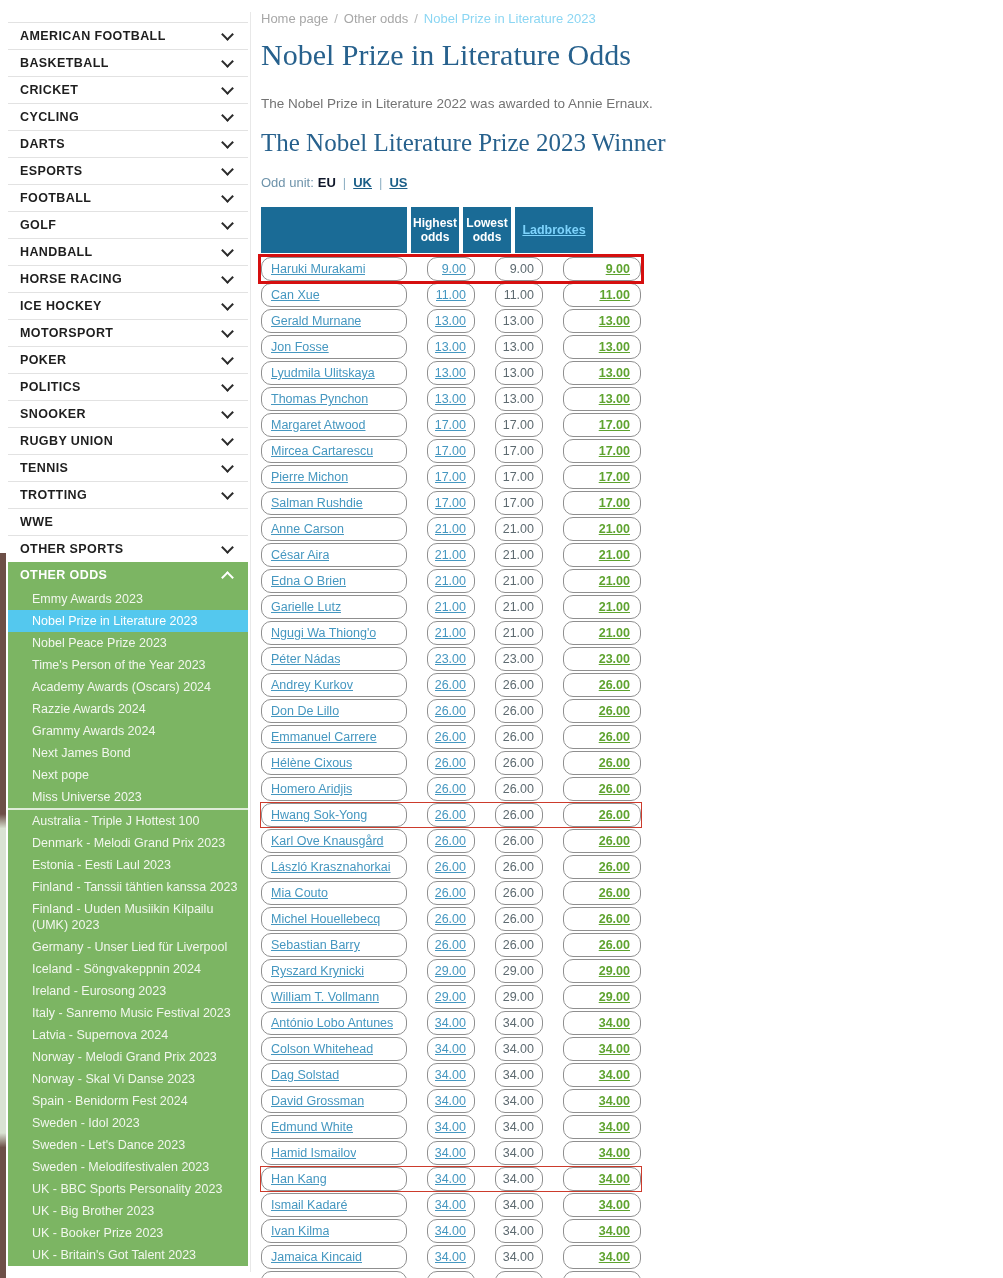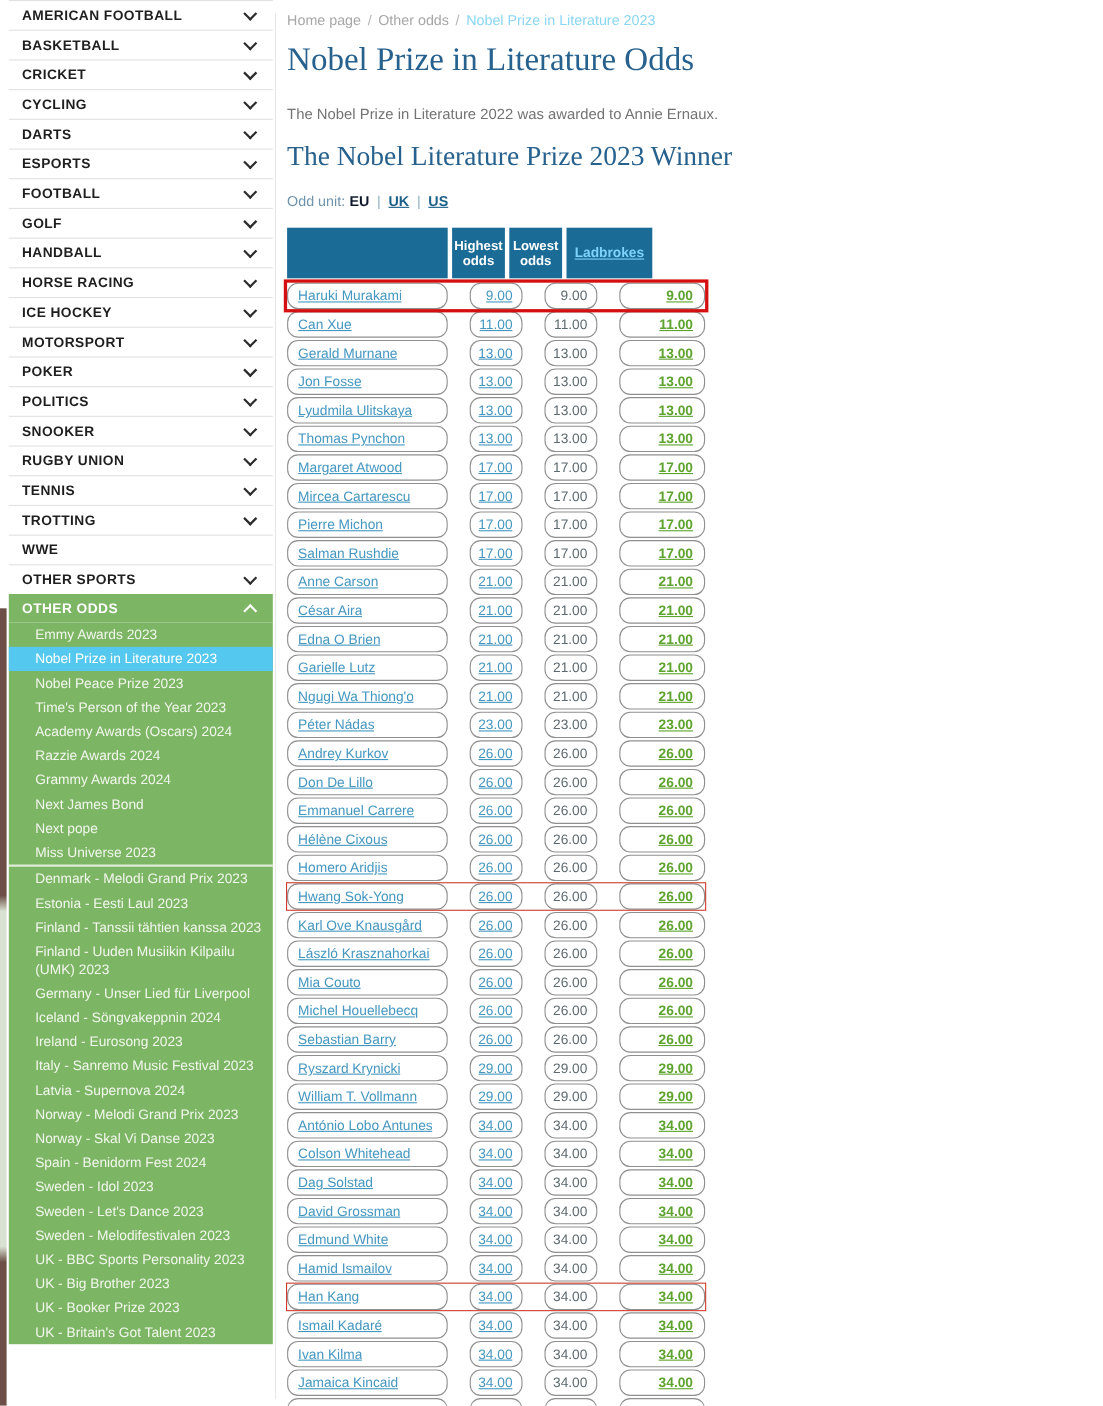--- a/index.html
+++ b/index.html
@@ -6,21 +6,21 @@
   body{
     width:1003px;height:1278px;overflow:hidden;background:#fff;position:relative;
     font-family:"Liberation Sans", sans-serif;
   }
   
   .edge-strip{position:absolute;left:0;top:553px;width:6px;height:725px;
     background:linear-gradient(180deg,#6d4f47 0%,#6d4f47 36%,#d9e2d2 38%,#d9e2d2 80%,#6d4f47 82%,#6d4f47 100%);}
   .sidebar-rule{position:absolute;left:250px;top:12px;width:1px;height:1260px;background:#e8e8e8}
 
   
-  .sidebar{position:absolute;left:8px;top:0;width:240px}
+  .sidebar{position:absolute;left:8px;top:22px;width:240px}
   .sport-item{height:26px;border-top:1px solid #e2e2e2;display:flex;align-items:center;
     justify-content:space-between;padding:0 16px 0 12px;cursor:pointer;background:#fff}
   .sport-label{font-size:12.5px;font-weight:bold;color:#1e1e1e;letter-spacing:.4px}
   .chev{width:7px;height:7px;border-right:2px solid #2b2b2b;border-bottom:2px solid #2b2b2b;display:inline-block}
   .chev.down{transform:rotate(45deg);margin-top:-4px}
   .chev.up{border-color:#fff;transform:rotate(-135deg);margin-top:4px}
 
   .other-odds-header{height:26px;background:#7cb563;color:#fff;font-weight:bold;font-size:12.5px;
     letter-spacing:.4px;display:flex;align-items:center;justify-content:space-between;
     padding:0 16px 0 12px;cursor:pointer}
@@ -166,20 +166,21 @@
         <div class="sub-item active">Nobel Prize in Literature 2023</div>
         <div class="sub-item">Nobel Peace Prize 2023</div>
         <div class="sub-item">Time's Person of the Year 2023</div>
         <div class="sub-item">Academy Awards (Oscars) 2024</div>
         <div class="sub-item">Razzie Awards 2024</div>
         <div class="sub-item">Grammy Awards 2024</div>
         <div class="sub-item">Next James Bond</div>
         <div class="sub-item">Next pope</div>
         <div class="sub-item">Miss Universe 2023</div>
         <div class="group-divider"></div>
+        <div class="sub-item">Australia - Triple J Hottest 100</div>
         <div class="sub-item">Denmark - Melodi Grand Prix 2023</div>
         <div class="sub-item">Estonia - Eesti Laul 2023</div>
         <div class="sub-item">Finland - Tanssii tähtien kanssa 2023</div>
         <div class="sub-item">Finland - Uuden Musiikin Kilpailu (UMK) 2023</div>
         <div class="sub-item">Germany - Unser Lied für Liverpool</div>
         <div class="sub-item">Iceland - Söngvakeppnin 2024</div>
         <div class="sub-item">Ireland - Eurosong 2023</div>
         <div class="sub-item">Italy - Sanremo Music Festival 2023</div>
         <div class="sub-item">Latvia - Supernova 2024</div>
         <div class="sub-item">Norway - Melodi Grand Prix 2023</div>

